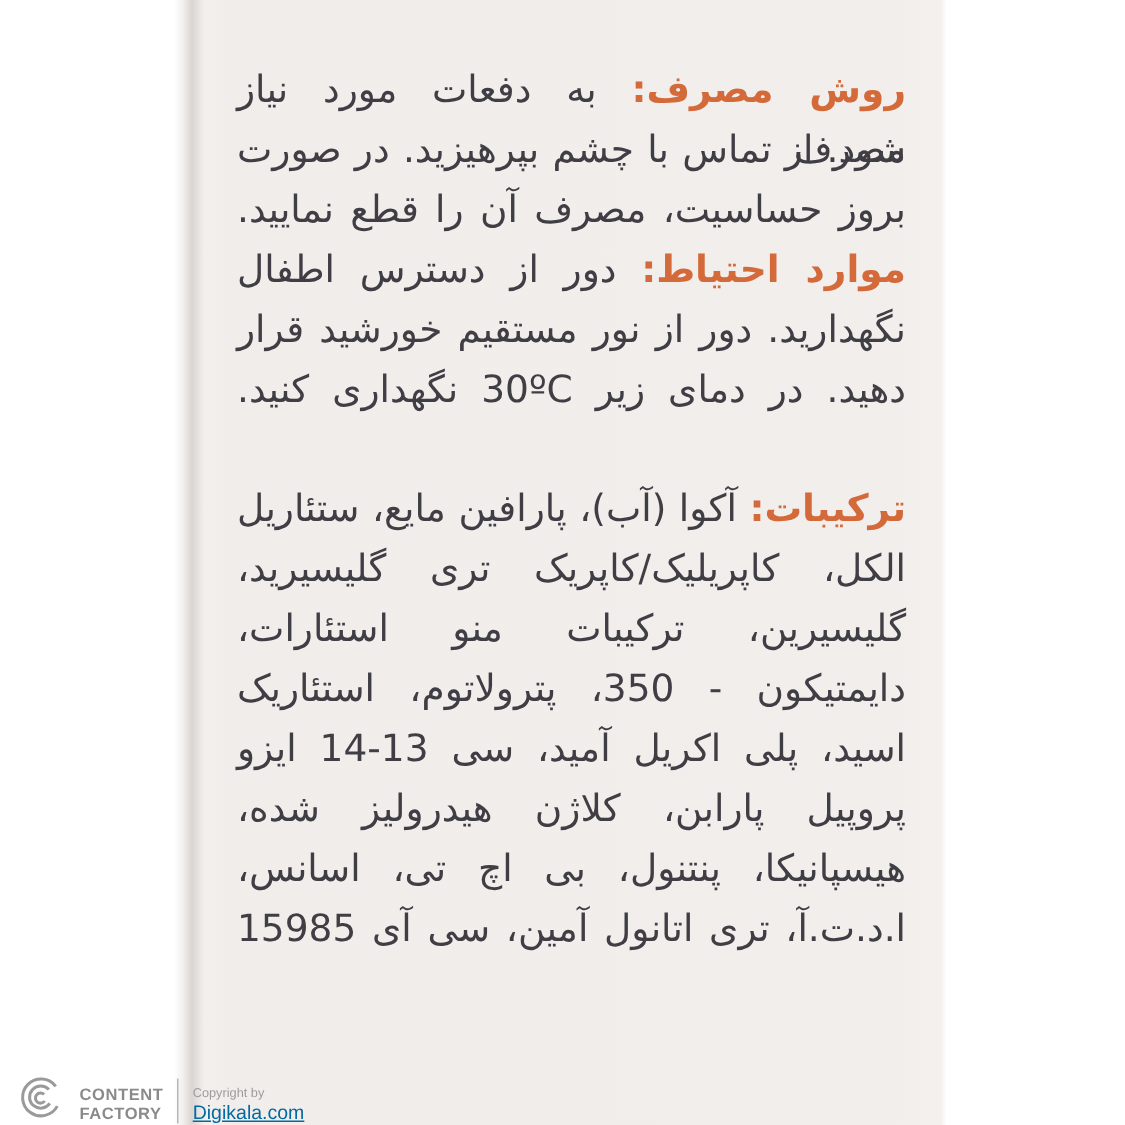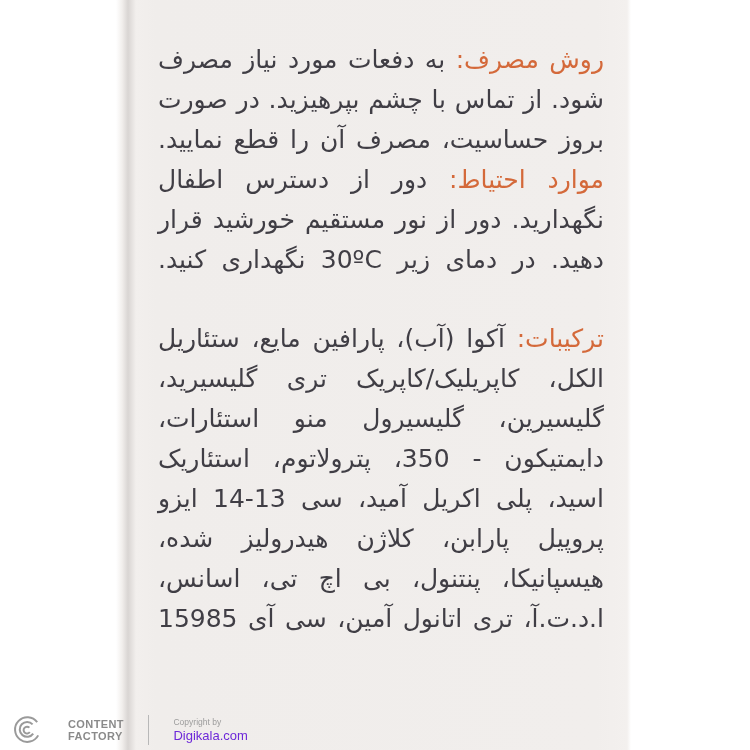--- a/index.html
+++ b/index.html
@@ -47,31 +47,31 @@
     line-height: 40px;
   }
   .label-section + .label-section { margin-top: 39px; }
   .tline {
     height: 40px;
     text-align: justify;
     text-align-last: justify;
   }
   .hd {
     color: var(--accent);
-    font-weight: normal;
+    font-weight: bold;
   }
   
   .wm {
     position: absolute;
     left: 10px;
     top: 711px;
     height: 38px;
     display: flex;
-    align-items: center;
-    gap: 24px;
+    align-items: flex-end;
+    gap: 9px;
     z-index: 5;
   }
   .wm-logo { flex: 0 0 auto; display: block; }
   .wm-brand {
     font-family: "Liberation Sans", sans-serif;
     font-weight: bold;
     font-size: 11px;
     line-height: 12.5px;
     letter-spacing: 0.4px;
     color: var(--wm-gray);
@@ -81,40 +81,40 @@
     width: 1.5px;
     height: 30px;
     background: #b8b8b8;
   }
   .wm-right {
     font-family: "Liberation Sans", sans-serif;
     color: var(--wm-gray);
     white-space: nowrap;
   }
   .wm-copy { font-size: 8.5px; color: #9c9c9c; line-height: 11px; }
-  .wm-site { font-size: 13px; color: #6d28d9; line-height: 15px; }
+  .wm-site { font-size: 13px; color: #0369a1; line-height: 15px; text-decoration: underline; }
 </style>
 </head>
 <body>
 
 <div class="package"></div>
 
 <div class="label-text" dir="rtl" id="label-text">
     <div class="label-section">
       <div class="tline"><span class="hd">روش مصرف:</span><span> به دفعات مورد نیاز مصرف</span></div>
       <div class="tline"><span>شود. از تماس با چشم بپرهیزید. در صورت</span></div>
       <div class="tline"><span>بروز حساسیت، مصرف آن را قطع نمایید.</span></div>
       <div class="tline"><span class="hd">موارد احتیاط:</span><span> دور از دسترس اطفال</span></div>
       <div class="tline"><span>نگهدارید. دور از نور مستقیم خورشید قرار</span></div>
       <div class="tline"><span>دهید. در دمای زیر 30ºC نگهداری کنید.</span></div>
     </div>
     <div class="label-section">
       <div class="tline"><span class="hd">ترکیبات:</span><span> آکوا (آب)، پارافین مایع، ستئاریل</span></div>
       <div class="tline"><span>الکل، کاپریلیک/کاپریک تری گلیسیرید،</span></div>
-      <div class="tline"><span>گلیسیرین، گلیسیرول منو استئارات،</span></div>
+      <div class="tline"><span>گلیسیرین، ترکیبات منو استئارات،</span></div>
       <div class="tline"><span>دایمتیکون - 350، پترولاتوم، استئاریک</span></div>
       <div class="tline"><span>اسید، پلی اکریل آمید، سی 13-14 ایزو</span></div>
       <div class="tline"><span>پروپیل پارابن، کلاژن هیدرولیز شده،</span></div>
       <div class="tline"><span>هیسپانیکا، پنتنول، بی اچ تی، اسانس،</span></div>
       <div class="tline"><span>ا.د.ت.آ، تری اتانول آمین، سی آی 15985</span></div>
     </div>
   </div>
 
 <div class="wm">
   <svg class="wm-logo" width="34" height="34" viewBox="0 0 34 34">

